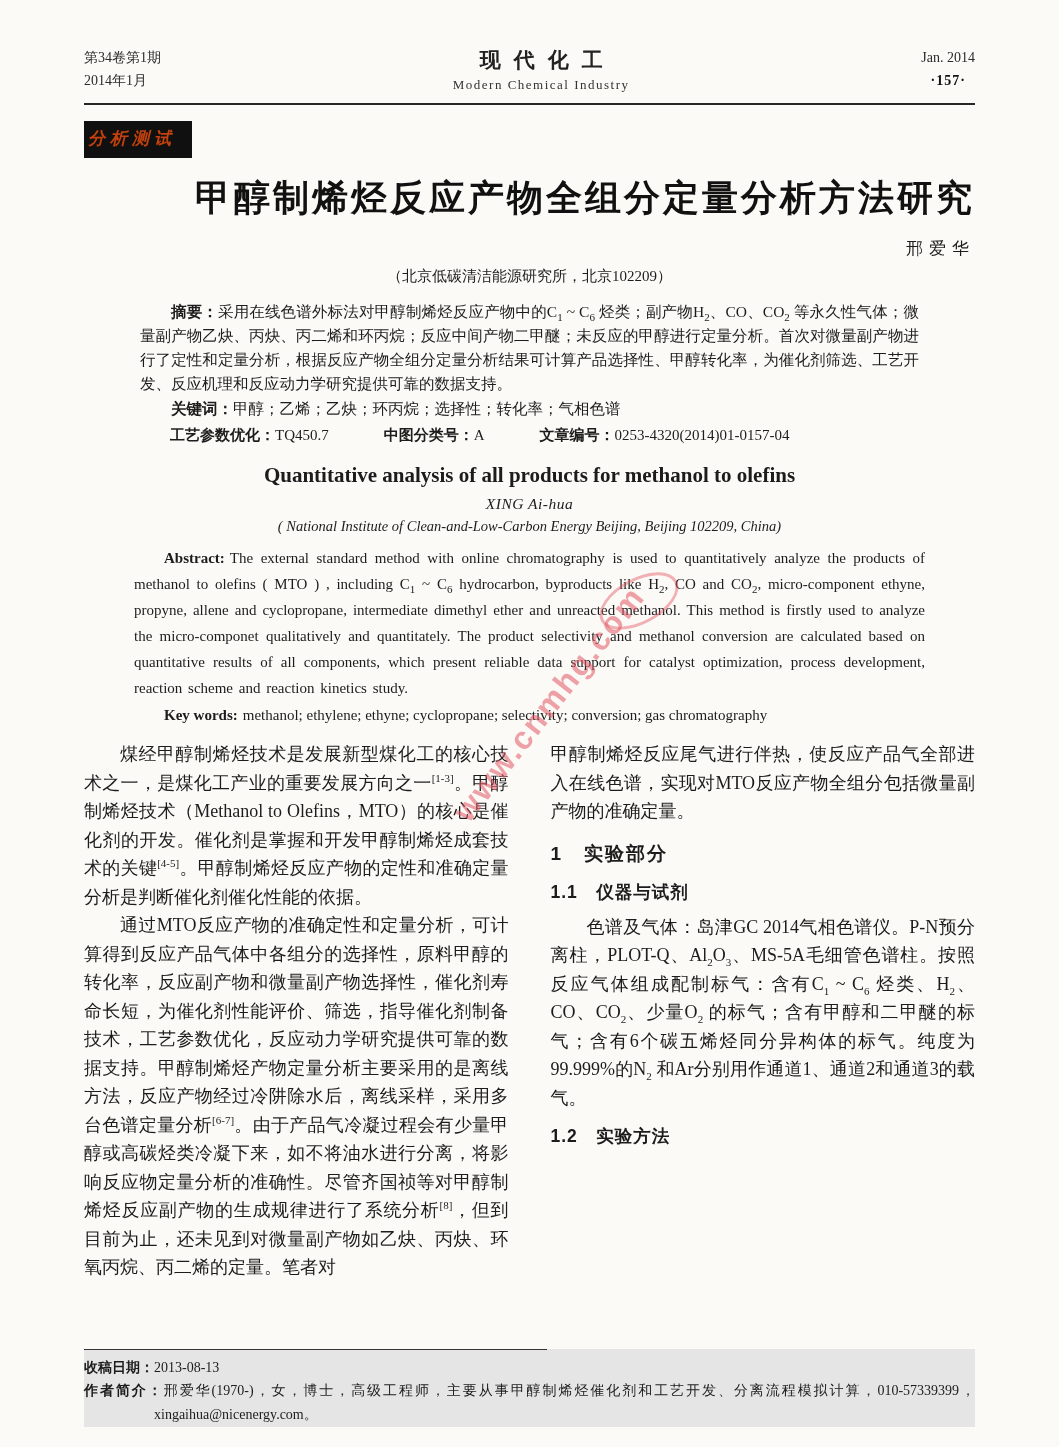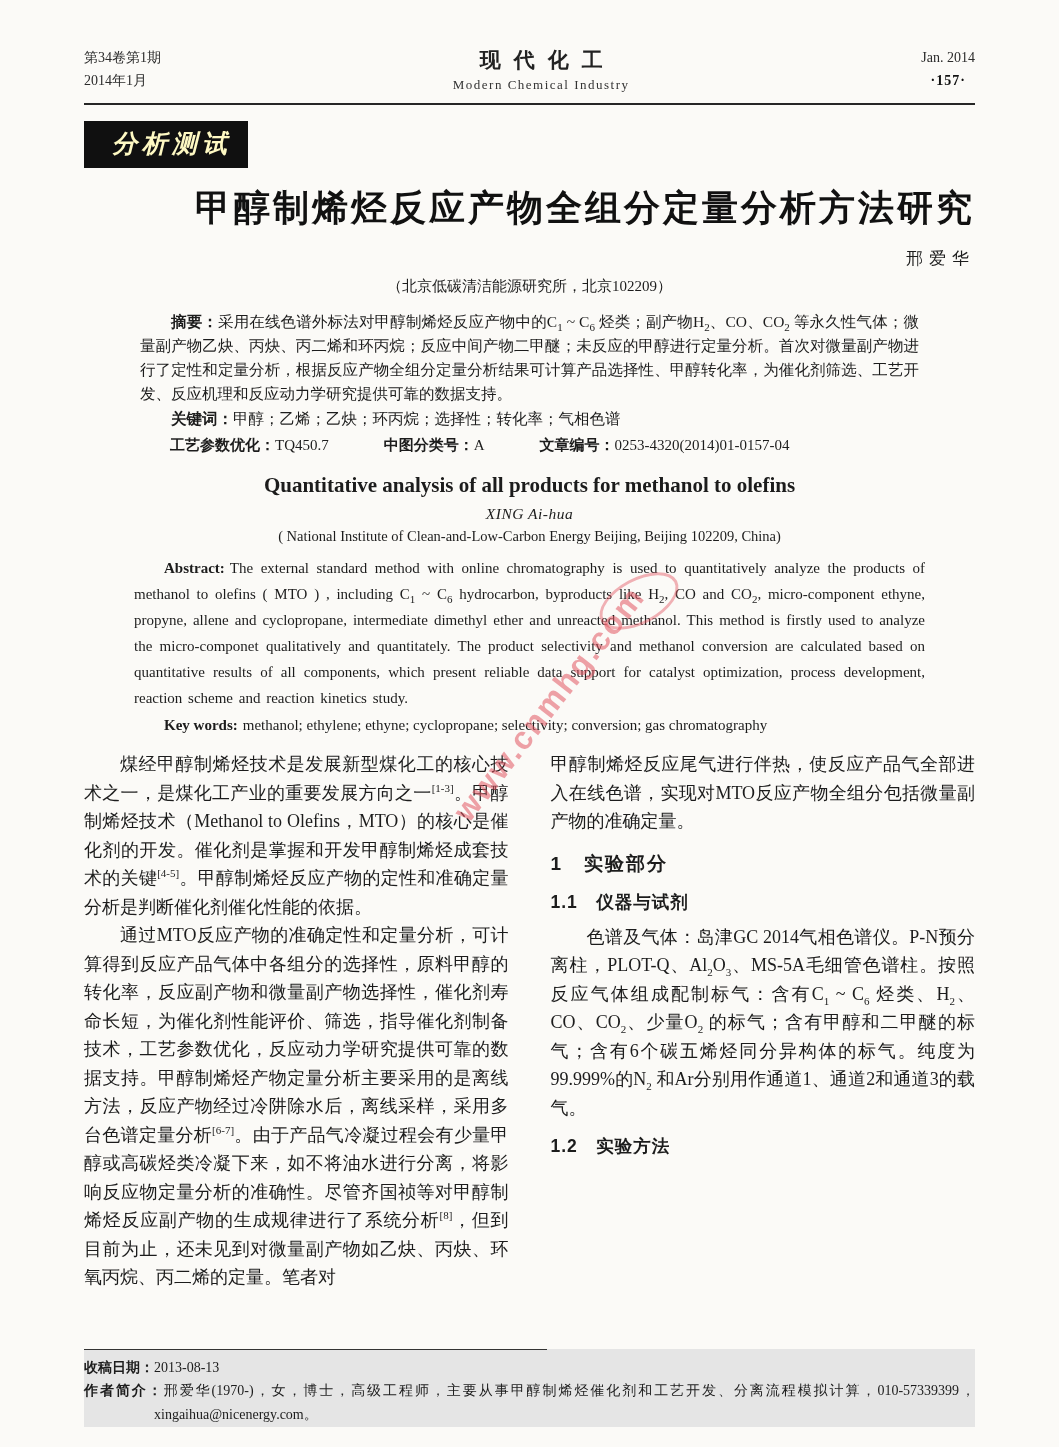--- a/index.html
+++ b/index.html
@@ -16,44 +16,44 @@
   .hdr-left div, .hdr-right div { font-size:14px; line-height:1.65; color:#2b2b2b; }
   .hdr-center { text-align:center; }
   .journal-cn { font-size:21px; font-weight:600; letter-spacing:13px; text-indent:13px; color:#222; }
   .journal-en { font-size:13px; letter-spacing:1.5px; margin-top:3px; color:#333; }
   .hdr-right { text-align:center; }
   .page-no { font-size:17px; font-weight:bold; letter-spacing:1px; color:#111 !important; }
   .header-rule { border-top:2px solid #262626; margin-top:10px; }
 
   
   .badge {
-    margin-top:16px; display:inline-block; background:#101010; color:#fef9c3;
+    margin-top:16px; display:inline-block; background:#101010; color:#c2410c;
     font-family:"Liberation Sans","DejaVu Sans",sans-serif; font-weight:bold; font-style:italic;
-    font-size:25px; letter-spacing:5px; padding:6px 16px 8px 28px;
+    font-size:17px; letter-spacing:5px; padding:6px 16px 8px 4px;
   }
 
   
   .title-cn {
     margin-top:16px; text-align:right;
     font-family:"Liberation Sans","DejaVu Sans",sans-serif;
     font-size:36px; font-weight:700; letter-spacing:3px; color:#111;
   }
   .author-cn { margin-top:14px; text-align:right; font-size:17px; letter-spacing:6px; }
   .affil-cn  { margin-top:7px;  text-align:center; font-size:15px; }
 
   
   .meta-block { margin:14px 56px 0; font-size:15.5px; line-height:24px; text-align:justify; text-indent:2em; }
   .meta-label { font-family:"Liberation Sans","DejaVu Sans",sans-serif; font-weight:bold; }
   .kw-line  { margin:1px 56px 0; font-size:15.5px; line-height:23px; text-indent:2em; }
   .cls-line { margin:3px 56px 0; font-size:15px; line-height:23px; display:flex; gap:55px; padding-left:2em; }
 
   
   .en-title  { margin-top:16px; text-align:center; font-size:21px; font-weight:bold; }
   .en-author { margin-top:7px; text-align:center; font-style:italic; font-size:15.5px; letter-spacing:.5px; }
-  .en-affil  { margin-top:5px; text-align:center; font-size:14.5px; }
+  .en-affil  { margin-top:5px; text-align:center; font-size:14.5px;font-style:italic; }
   .en-abstract { margin:10px 50px 0; font-size:15px; line-height:26px; text-align:justify; text-indent:2em; word-spacing:2px; }
   .en-label { font-weight:bold; margin-right:5px; }
   .en-kw { margin:6px 50px 0; font-size:15px; text-indent:2em; }
 
   
   .columns { display:flex; gap:42px; margin-top:16px; }
   .col { flex:1 1 0; font-size:18px; line-height:28.5px; text-align:justify; }
   .col p { text-indent:2em; }
   .col p.cont { text-indent:0; }
   .h1 { font-family:"Liberation Sans","DejaVu Sans",sans-serif; font-size:19px; font-weight:bold; margin:14px 0 10px; letter-spacing:2px; }

